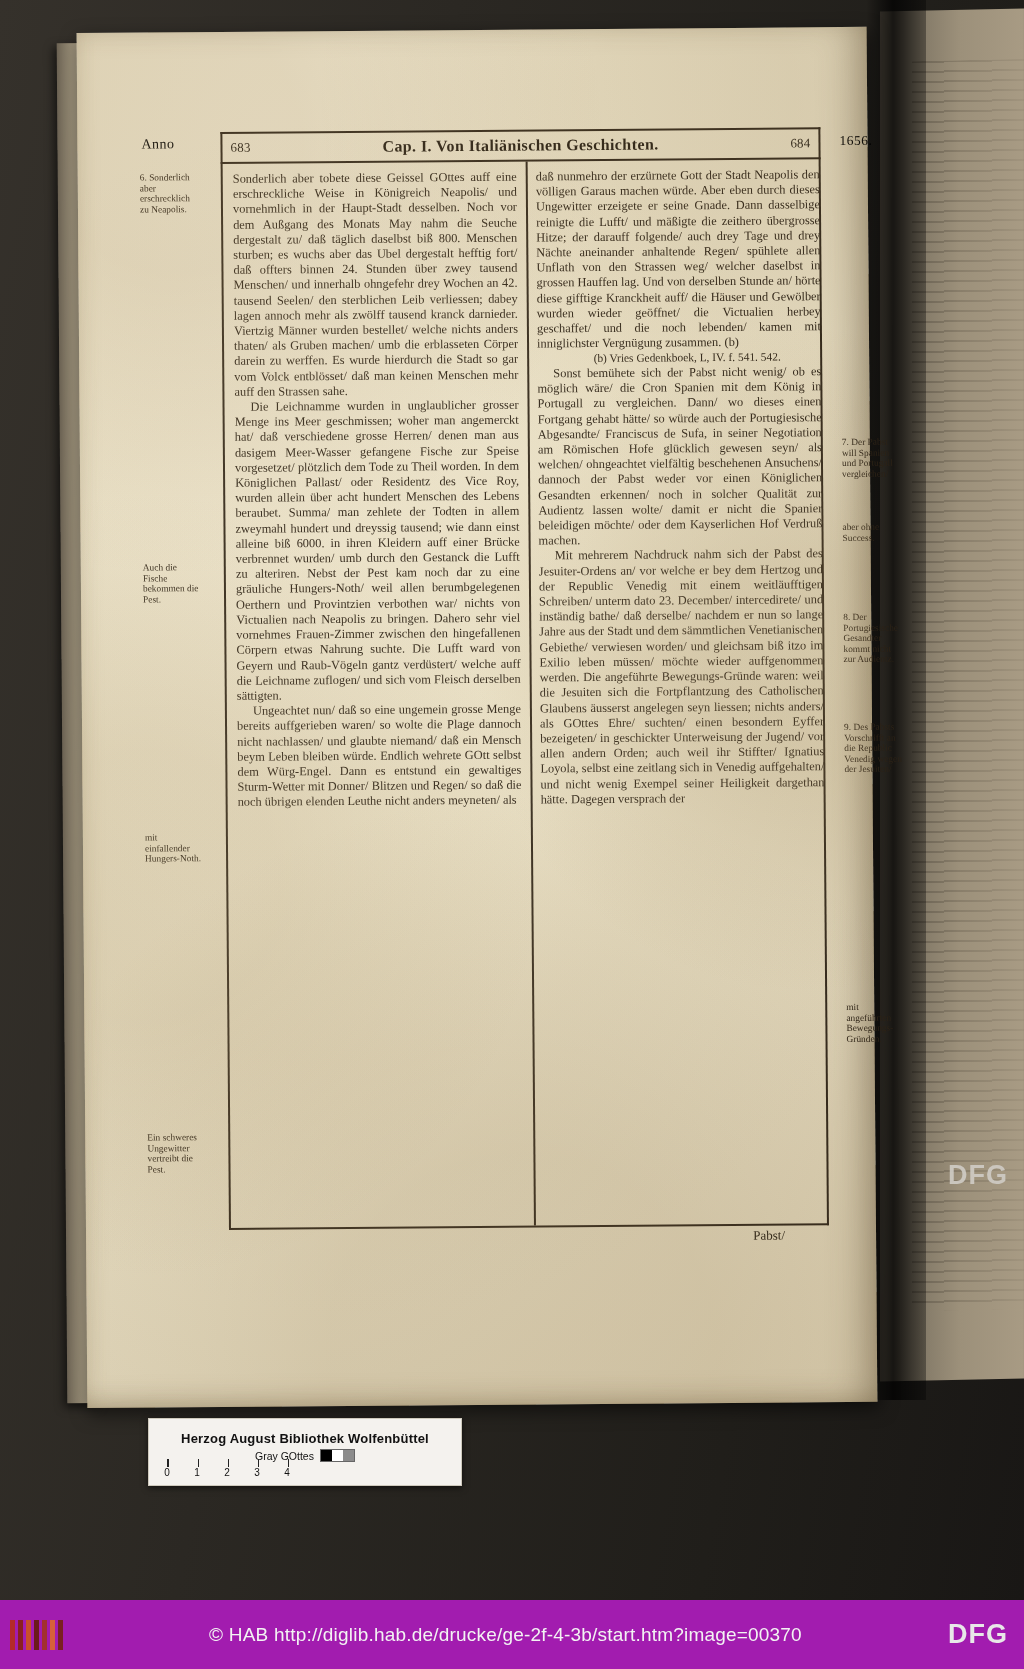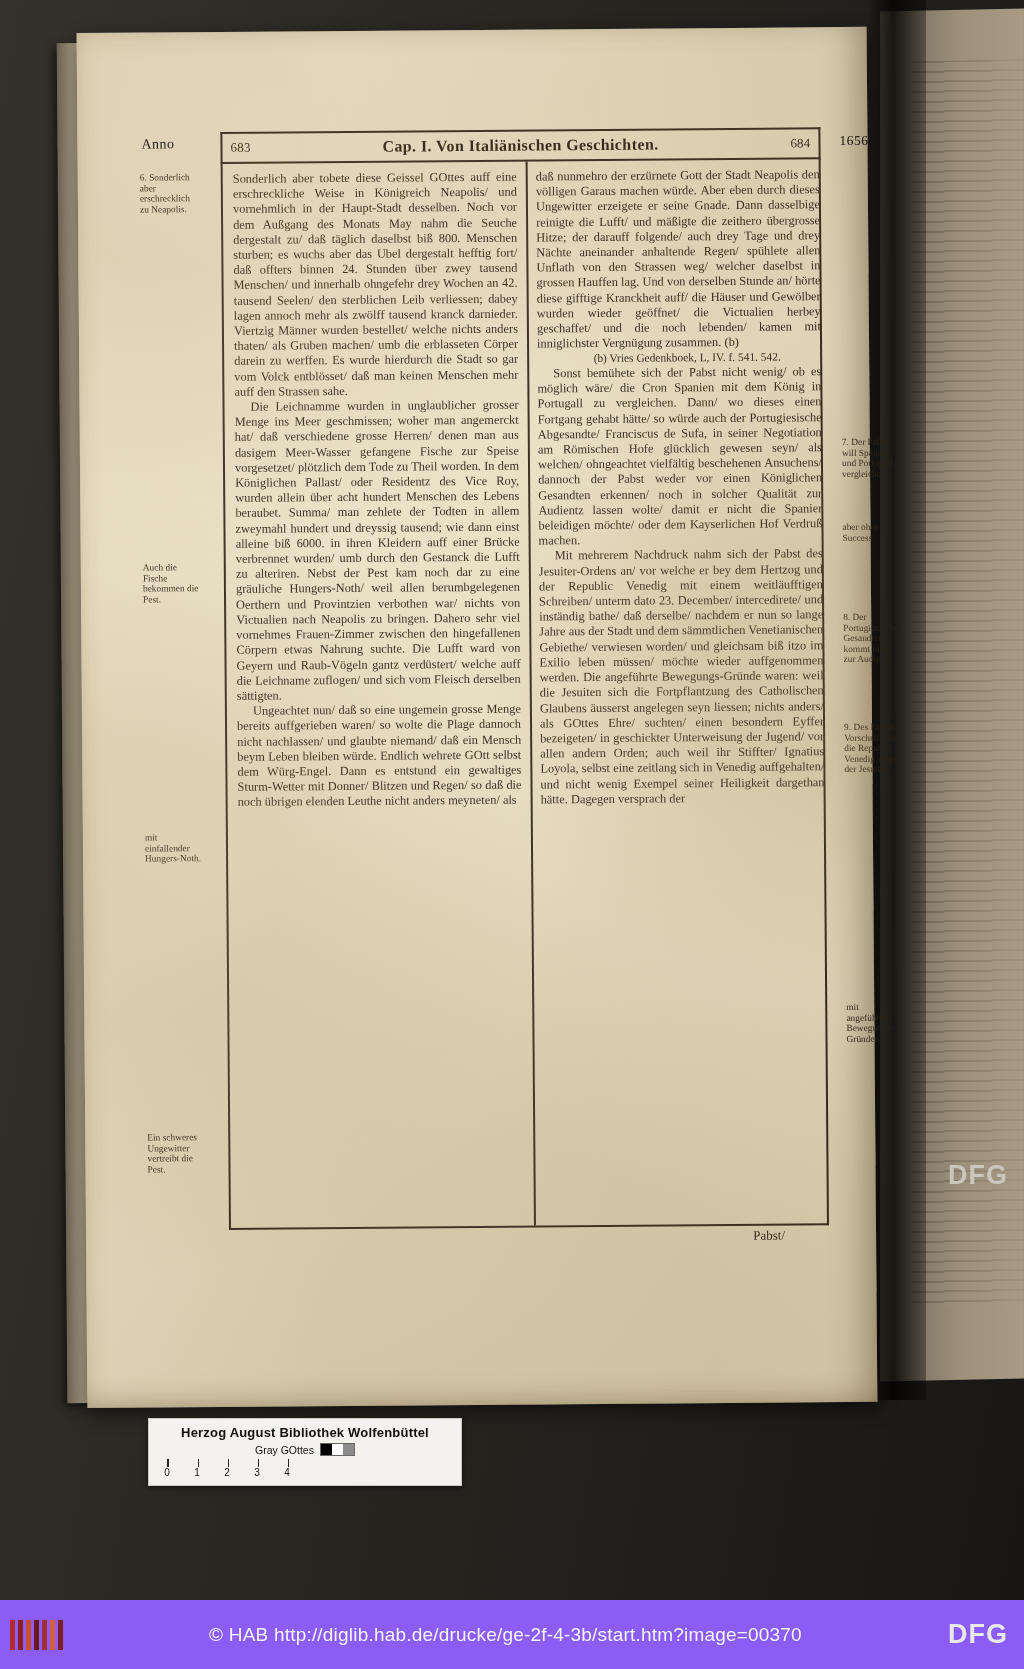--- a/index.html
+++ b/index.html
@@ -199,21 +199,21 @@
     background: #f4f2ee;
     border: 1px solid #cfcabd;
     box-shadow: 0 2px 6px rgba(0,0,0,.55);
     font-family: "Liberation Sans", sans-serif;
     color: #111;
   }
   #scale-card-title {
     text-align: center;
     font-size: 13px;
     font-weight: 700;
-    padding-top: 6px;
+    padding-top: 12px;
     letter-spacing: .2px;
   }
   #scale-card-sub {
     display: flex; align-items: center; justify-content: center;
     gap: 6px; margin-top: 3px;
     font-size: 10.5px;
   }
   #gray-swatches { display: flex; height: 11px; border: 1px solid #666; }
   #gray-swatches i { display: block; width: 11px; height: 100%; }
   #gray-swatches i:nth-child(1) { background: #000; }
@@ -232,21 +232,21 @@
     position: relative; height: 12px; font-size: 10px;
   }
   #ruler-nums b {
     position: absolute; top: 0; font-weight: 400; transform: translateX(-50%);
   }
 
   
   #footer-bar {
     position: absolute;
     left: 0; top: 1600px; width: 1024px; height: 69px;
-    background: #8b5cf6;
+    background: #a21caf;
     display: flex; align-items: center;
     font-family: "Liberation Sans", sans-serif;
   }
   #footer-colorbars {
     display: flex; margin-left: 10px; gap: 3px; align-items: flex-end; height: 30px;
   }
   #footer-colorbars i { display: block; width: 5px; height: 30px; }
   #footer-credit {
     flex: 1;
     text-align: center;

